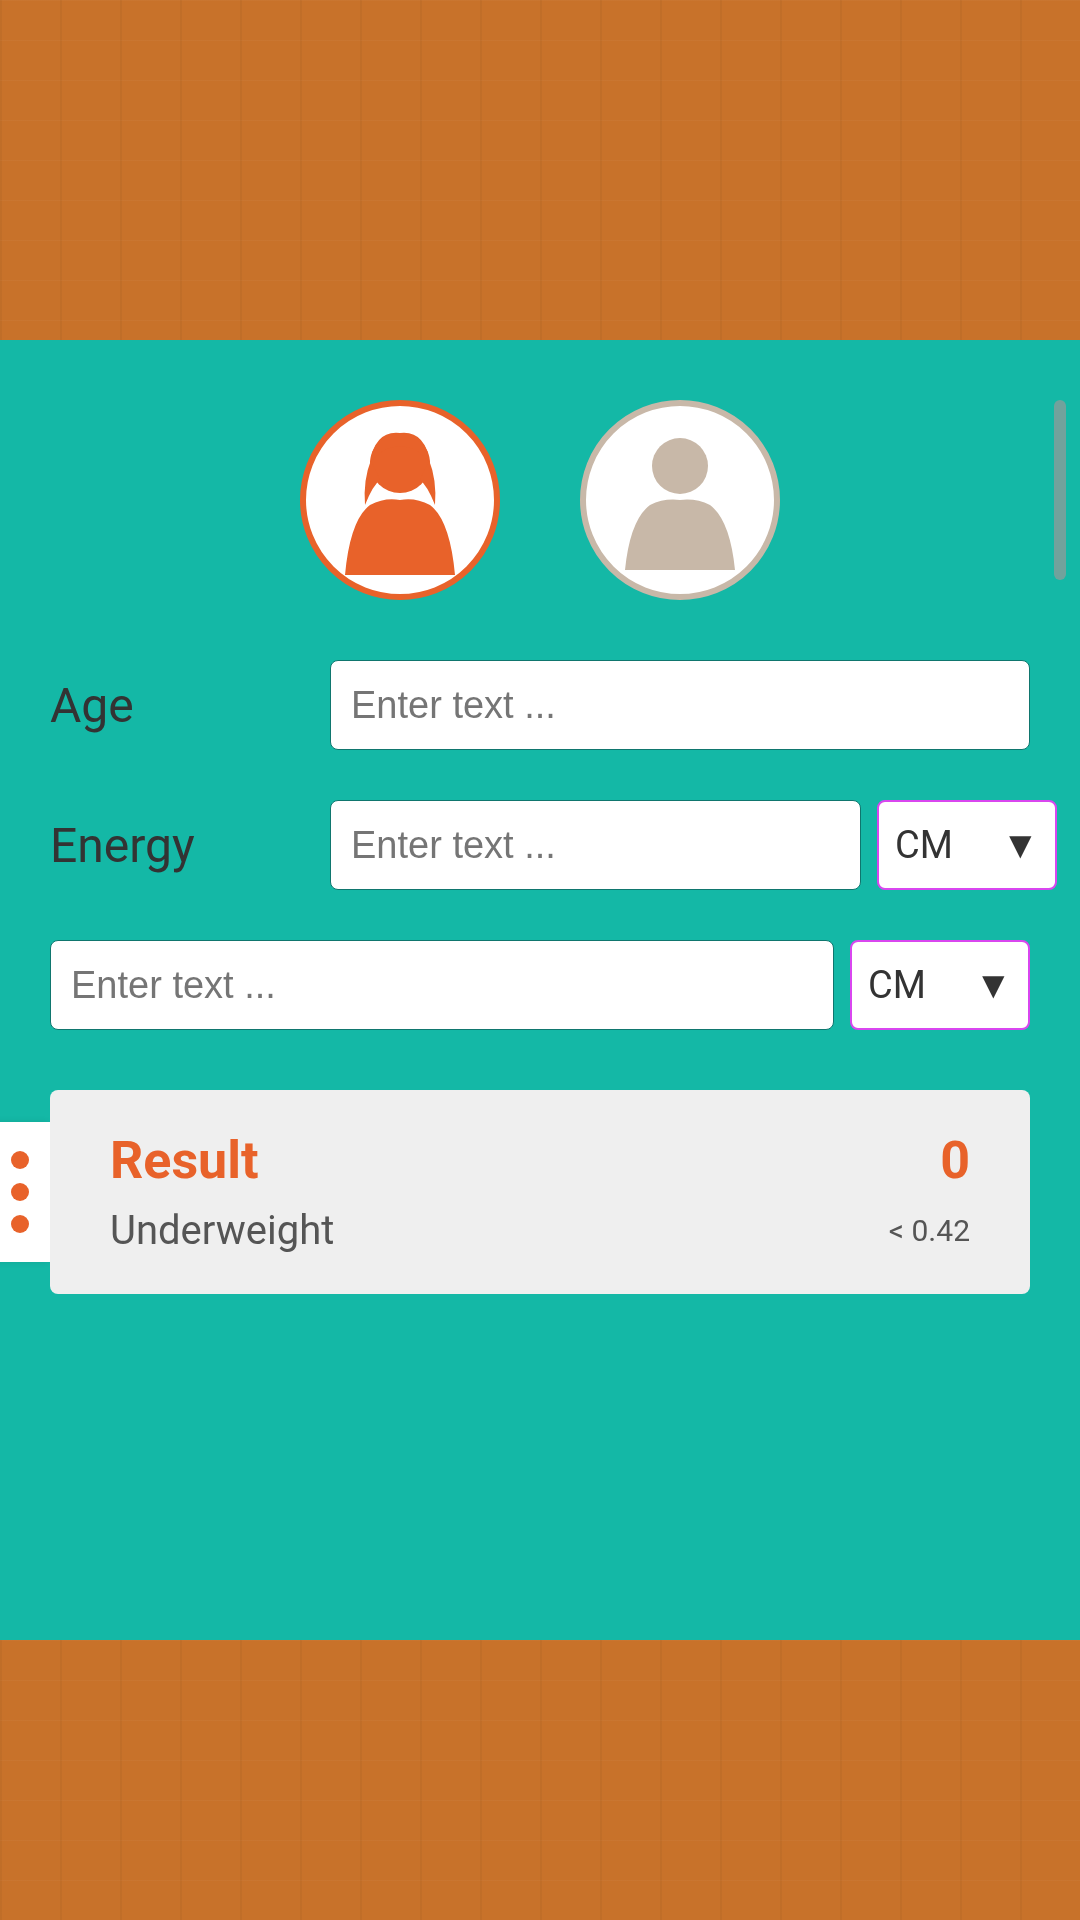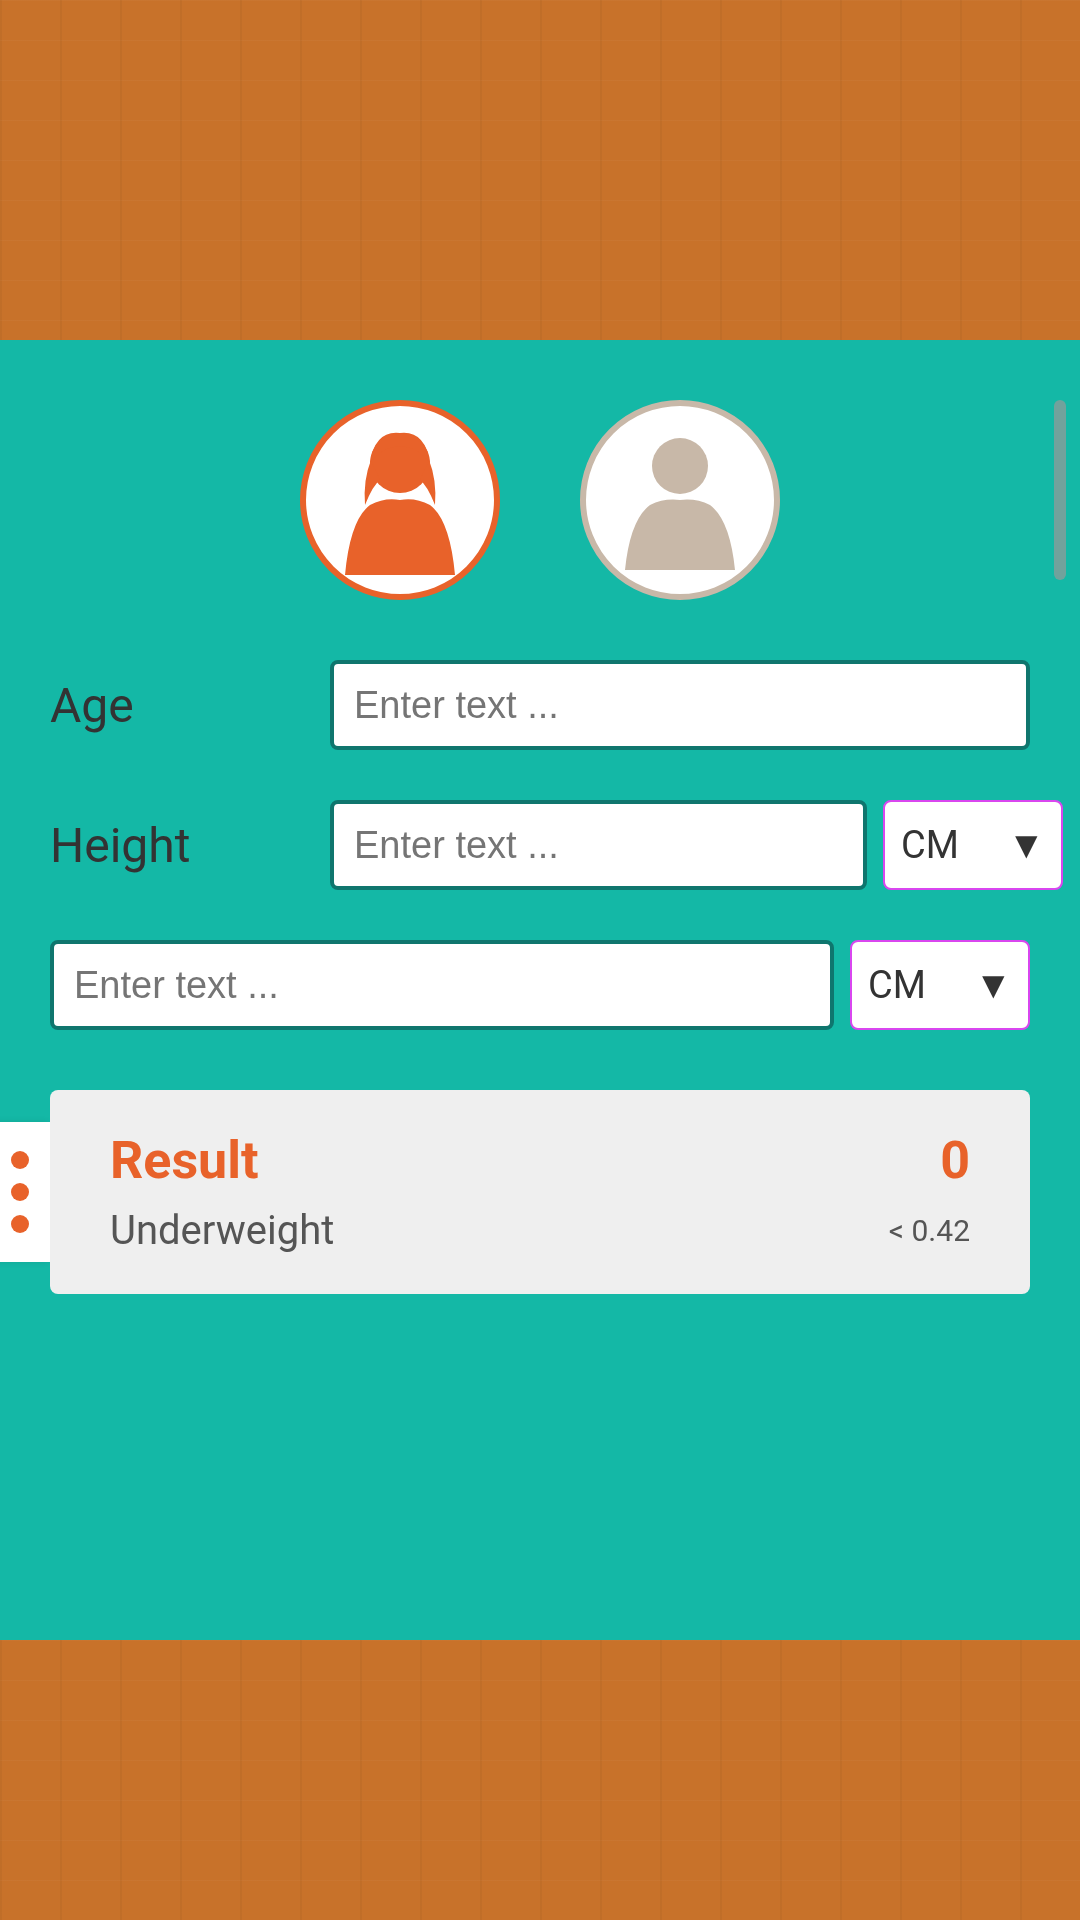--- a/index.html
+++ b/index.html
@@ -149,21 +149,21 @@
     .form-label {
       font-size: 48px;
       color: #333;
       width: 280px;
       flex-shrink: 0;
     }
 
     .form-input {
       flex: 1;
       height: 90px;
-      border: 4px solid #0f766e;
+      border: 1px solid #0f766e;
       border-radius: 8px;
       padding: 0 20px;
       font-size: 38px;
       color: #aaa;
       background: white;
       outline: none;
     }
 
     .unit-dropdown {
       width: 180px;
@@ -375,21 +375,21 @@
         </svg>
       </div>
     </div>
 
     <div class="form-row">
       <label class="form-label">Age</label>
       <input class="form-input" type="text" placeholder="Enter text ..." style="">
     </div>
 
     <div class="form-row">
-      <label class="form-label">Height</label>
+      <label class="form-label">Energy</label>
       <input class="form-input" type="text" placeholder="Enter text ..." style="">
       <div class="unit-dropdown">
         <span>CM</span>
         <span class="dropdown-arrow">▼</span>
       </div>
     </div>
 
     <div class="form-row">
       <input class="form-input" type="text" placeholder="Enter text ..." style="">
       <div class="unit-dropdown">

